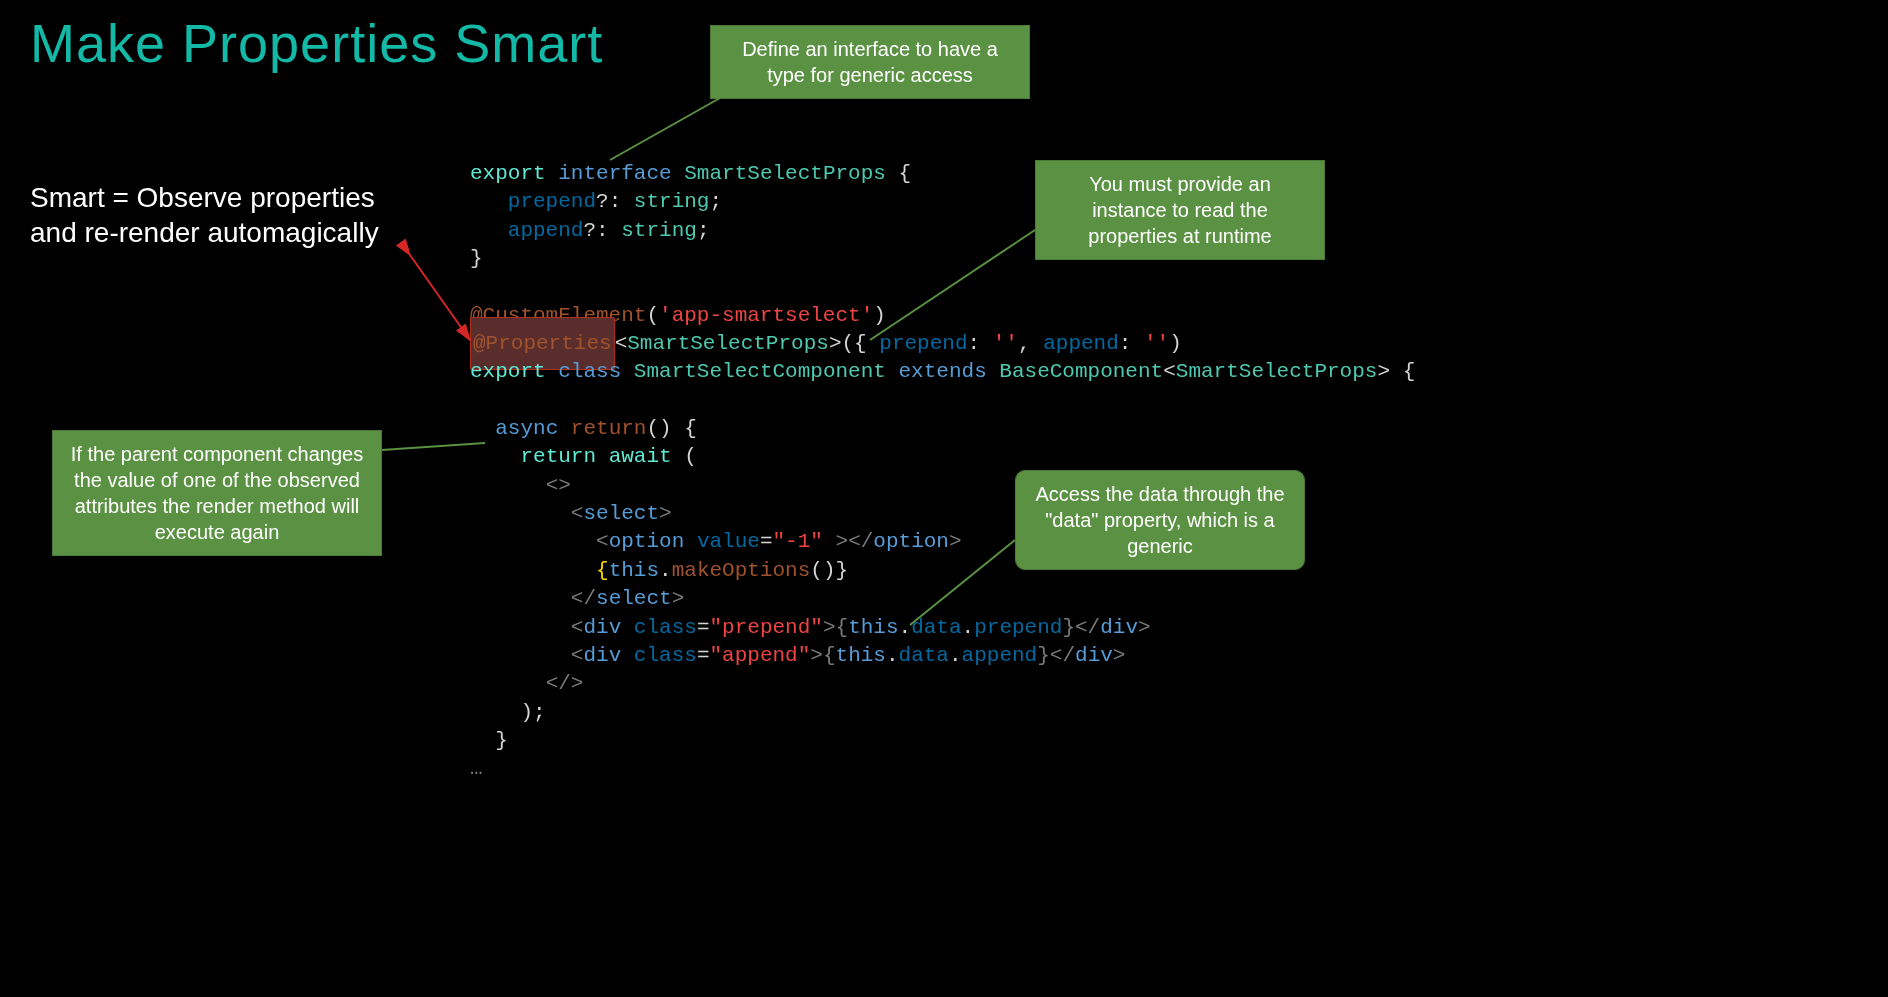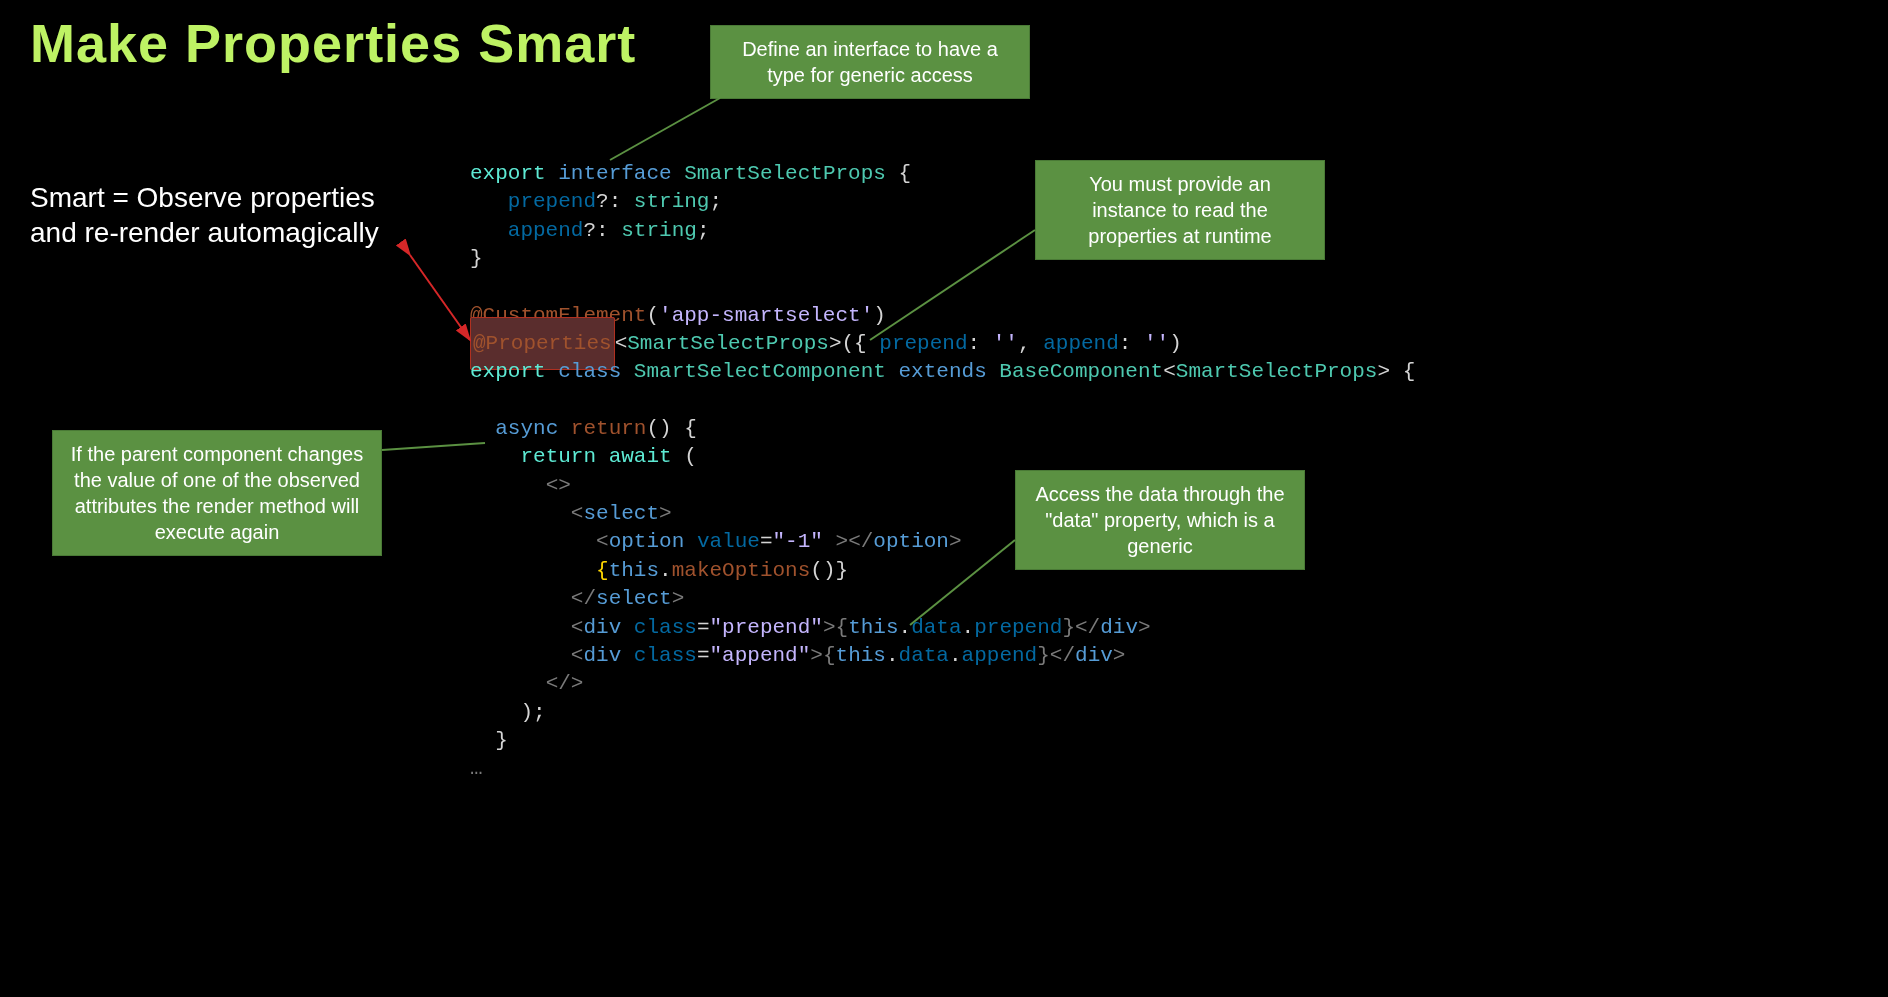--- a/index.html
+++ b/index.html
@@ -14,22 +14,22 @@
   .slide {
     position: relative;
     width: 1516px;
     height: 797px;
   }
   .title {
     position: absolute;
     left: 30px;
     top: 12px;
     font-size: 54px;
-    font-weight: 700;
-    color: #bef264;
+    font-weight: 400;
+    color: #14b8a6;
     letter-spacing: 1px;
   }
   .subtext {
     position: absolute;
     left: 30px;
     top: 180px;
     font-size: 28px;
     color: #fff;
     font-weight: 300;
     line-height: 1.25;
@@ -53,21 +53,21 @@
     font-family: Consolas, "Courier New", monospace;
     font-size: 21px;
     color: #d4d4d4;
     line-height: 1.35;
     white-space: pre;
   }
   .kw   { color: #5eead4; }
   .kwb  { color: #569cd6; }
   .type { color: #4ec9b0; }
   .prop { color: #0369a1; }
-  .str  { color: #c4b5fd; }
+  .str  { color: #ef4444; }
   .dim  { color: #7a7a7a; }
   .bracket { color: #ffd700; }
   .deco { color: #a0522d; }
   .decoboxed {
     background: #5a2d2d;
     border: 1px solid #b03020;
     padding: 14px 2px;
     border-radius: 2px;
   }
   svg.overlay {
@@ -86,21 +86,21 @@
   <div class="title">Make Properties Smart</div>
 
   <div class="subtext">
     <span>Smart = Observe </span><span class="hl">properties</span><br>
     <span>and re-render automagically</span>
   </div>
 
   <div class="callout" style="left:710px; top:25px; width:320px;">Define an interface to have a type for generic access</div>
   <div class="callout" style="left:1035px; top:160px; width:290px;">You must provide an instance to read the properties at runtime</div>
   <div class="callout" style="left:52px; top:430px; width:330px;">If the parent component changes the value of one of the observed attributes the render method will execute again</div>
-  <div class="callout" style="left:1015px; top:470px; width:290px;">Access the data through the "data" property, which is a generic</div>
+  <div class="callout" style="left:1015px; top:470px; width:290px;border-radius:10px;">Access the data through the "data" property, which is a generic</div>
 
   <div class="code"><span class="kw">export</span> <span class="kwb">interface</span> <span class="type">SmartSelectProps</span> <span>{</span>
    <span class="prop">prepend</span><span>?:</span> <span class="type">string</span><span>;</span>
    <span class="prop">append</span><span>?:</span> <span class="type">string</span><span>;</span>
 <span>}</span>
 
 <span class="deco">@CustomElement</span><span>(</span><span class="str">'app-smartselect'</span><span>)</span>
 <span class="deco decoboxed">@Properties</span><span>&lt;</span><span class="type">SmartSelectProps</span><span>&gt;({ </span><span class="prop">prepend</span><span>: </span><span class="str">''</span><span>, </span><span class="prop">append</span><span>: </span><span class="str">''</span><span>)</span>
 <span class="kw">export</span> <span class="kwb">class</span> <span class="type">SmartSelectComponent</span> <span class="kwb">extends</span> <span class="type">BaseComponent</span><span>&lt;</span><span class="type">SmartSelectProps</span><span>&gt; {</span>
 

